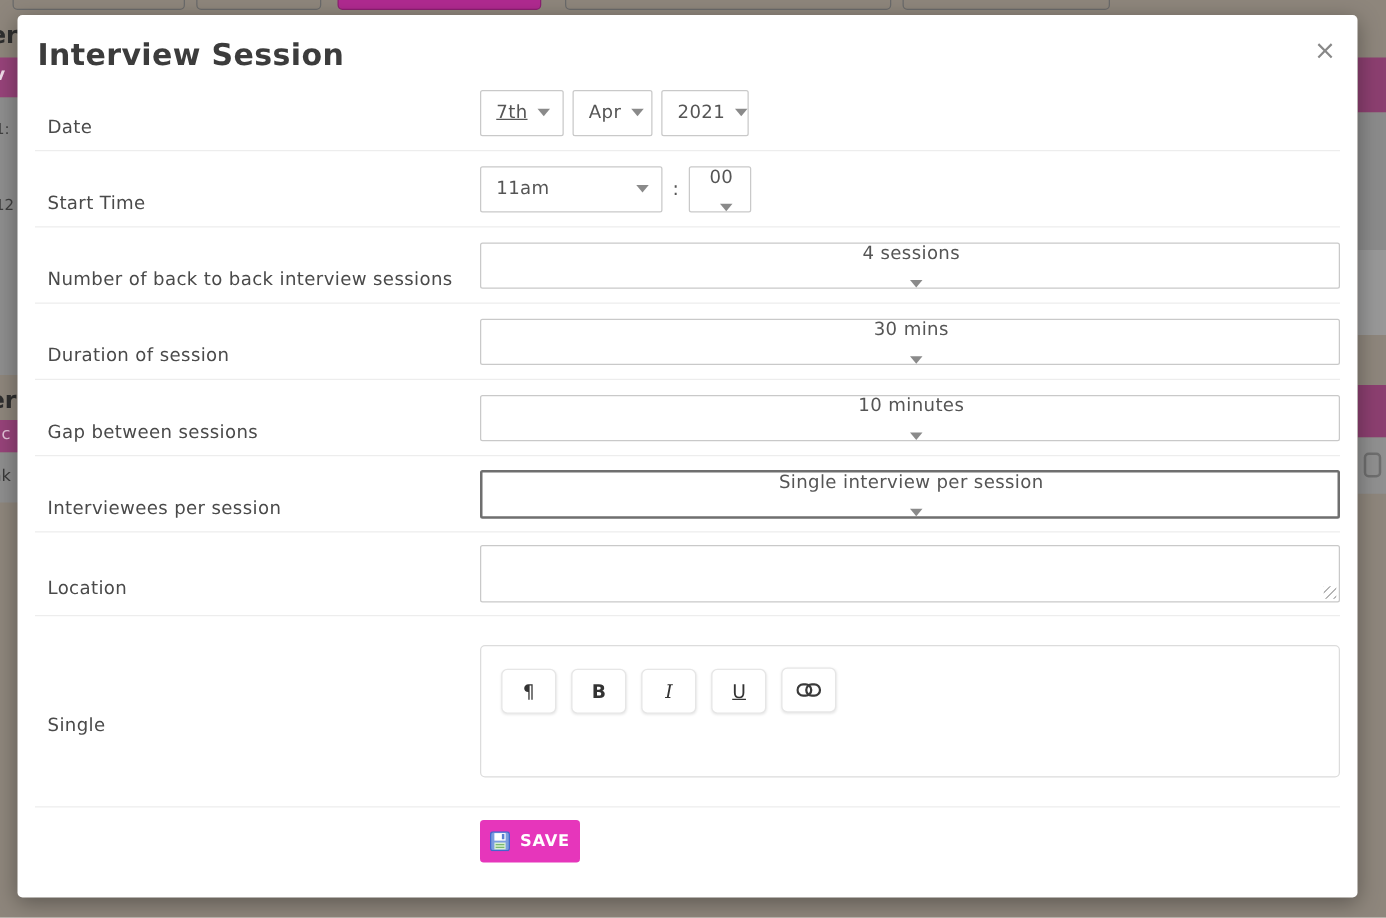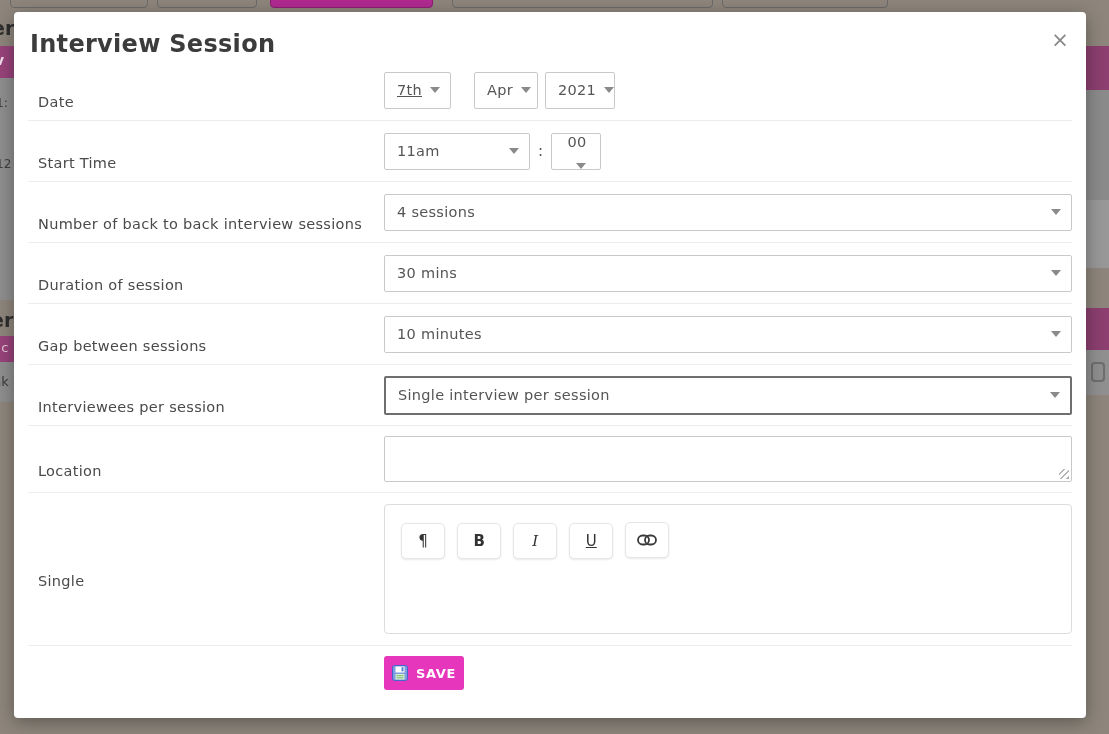--- a/index.html
+++ b/index.html
@@ -47,40 +47,40 @@
   .row-label { width:346px; flex-shrink:0; font-size:14.5px; color:#4a4a4a; letter-spacing:.3px;margin-top:24px; }
   .row-controls { flex:1; display:flex; align-items:center; }
 
   
   .select {
     height:37px; background:#fff; border:1px solid #c9c9c9; border-radius:2px;
     display:flex; align-items:center; justify-content:space-between;
     padding:0 10px 0 12px; cursor:pointer; font-size:14.5px; color:#555;
     letter-spacing:.3px;
   }
-  .select--wide { width:100%; }
+  .select--wide { width:100%;flex-direction:column; }
   .select--focus { border:2px solid #6f6f6f; height:39px; }
   .caret {
     width:0; height:0; margin-left:8px; flex-shrink:0;
     border-left:5px solid transparent; border-right:5px solid transparent;
     border-top:6px solid #8a8a8a;
   }
   .time-colon { margin:0 8px; font-size:15px; color:#555; }
 
   .textarea {
     width:100%; height:46px; border:1px solid #c9c9c9; border-radius:2px;
     background:#fff; position:relative; resize:both;
   }
   .resize-grip {
     position:absolute; right:2px; bottom:2px; width:10px; height:10px;
     background:repeating-linear-gradient(135deg, transparent 0 3px, #b5b5b5 3px 4.5px);
   }
 
   .notes-box {
-    width:100%; height:130px; border:1px solid #dcdcdc; border-radius:4px;
+    width:100%; height:106px; border:1px solid #dcdcdc; border-radius:4px;
     background:#fff; padding:17px 0 0 16px; align-self:flex-start;
   }
   .nt-btn {
     display:inline-flex; align-items:center; justify-content:center;
     width:44px; height:36px; margin-right:7px;
     background:#fff; border:1px solid #e6e6e6; border-radius:5px;
     box-shadow:0 1px 2px rgba(0,0,0,.09);
     font-size:15px; color:#333; cursor:pointer;
   }
   .nt-btn--italic { font-style:italic; font-family:"DejaVu Serif","Liberation Serif",serif; }
@@ -136,21 +136,21 @@
     <span class="modal-close">×</span>
   </div>
 
   <div class="row">
     <div class="row-label">Date</div>
     <div class="row-controls">
       <div class="select" style="width:67px;text-decoration:underline;">
         <span>7th</span>
         <span class="caret"></span>
       </div>
-      <div class="select" style="width:64px;margin-left:23px;">
+      <div class="select" style="width:64px;margin-left:7px;">
         <span>Apr</span>
         <span class="caret"></span>
       </div>
       <div class="select" style="width:70px;margin-left:7px;">
         <span>2021</span>
         <span class="caret"></span>
       </div>
     </div>
   </div>
 

